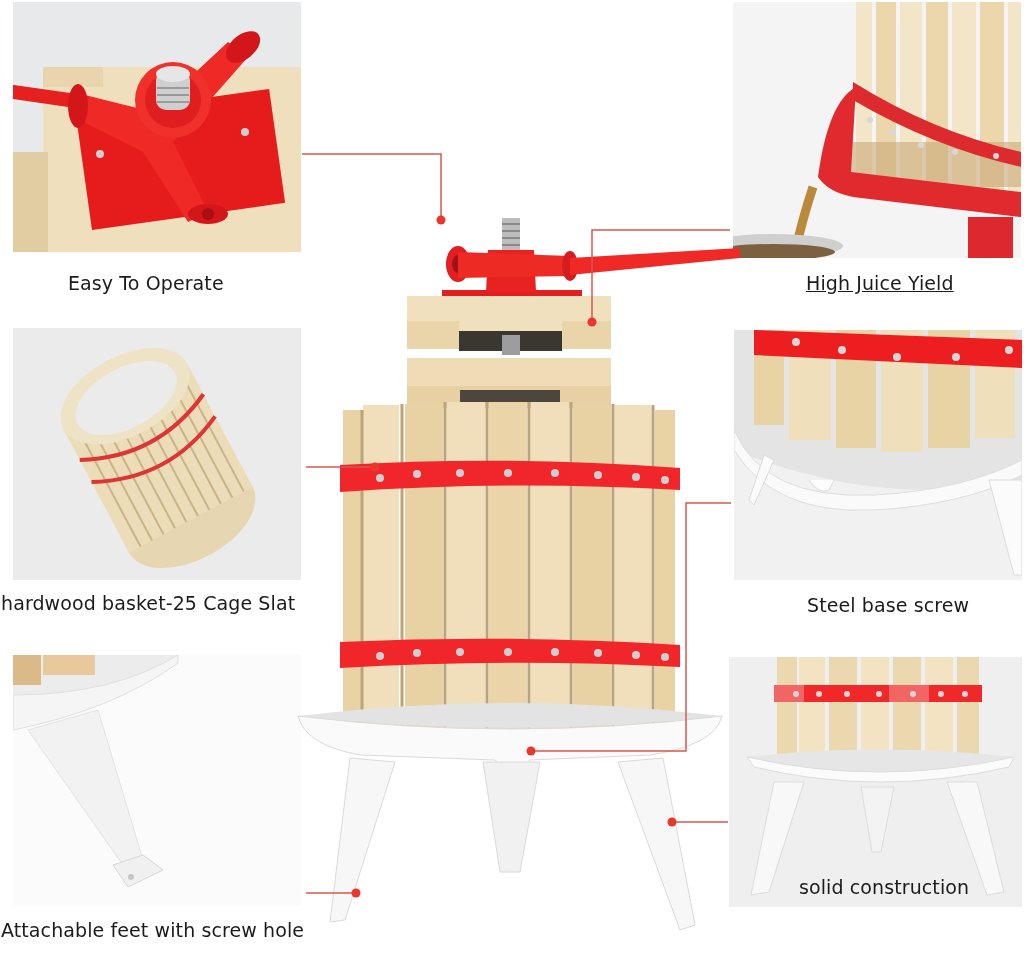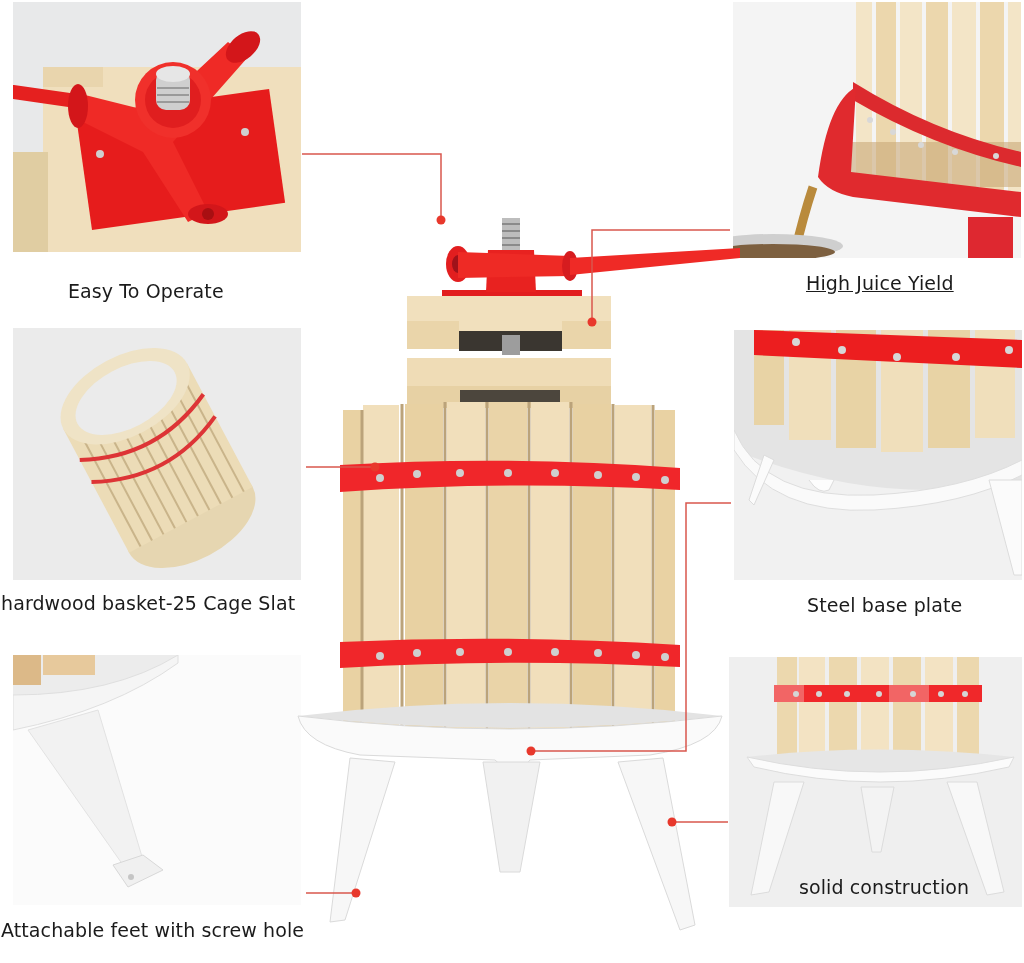--- a/index.html
+++ b/index.html
@@ -31,21 +31,21 @@
     <circle cx="160" cy="98" r="28" fill="#e01e1f"></circle>
     <rect x="143" y="68" width="34" height="40" rx="10" fill="#cfcfcf"></rect>
     <ellipse cx="160" cy="72" rx="17" ry="8" fill="#e6e6e6"></ellipse>
     <line x1="144" y1="86" x2="176" y2="86" stroke="#9a9a9a" stroke-width="2"></line>
     <line x1="144" y1="93" x2="176" y2="93" stroke="#9a9a9a" stroke-width="2"></line>
     <line x1="144" y1="100" x2="176" y2="100" stroke="#9a9a9a" stroke-width="2"></line>
     <circle cx="87" cy="152" r="4" fill="#cfcfcf"></circle>
     <circle cx="232" cy="130" r="4" fill="#cfcfcf"></circle>
   </svg>
 </div>
-<div class="caption" style="left:68px;top:272px;margin-top:8px;">Easy To Operate</div>
+<div class="caption" style="left:68px;top:272px;">Easy To Operate</div>
 
 <div class="panel" style="left:733px;top:2px;width:288px;height:256px;background:#f4f4f4;">
   <svg viewBox="0 0 288 256">
     <g>
       <rect x="123" y="0" width="16" height="190" fill="#f3e5c7"></rect>
       <rect x="143" y="0" width="20" height="190" fill="#ecd7ad"></rect>
       <rect x="167" y="0" width="22" height="190" fill="#f3e5c7"></rect>
       <rect x="193" y="0" width="22" height="190" fill="#ecd7ad"></rect>
       <rect x="219" y="0" width="24" height="190" fill="#f3e5c7"></rect>
       <rect x="247" y="0" width="24" height="190" fill="#ecd7ad"></rect>
@@ -109,21 +109,21 @@
       <circle cx="108" cy="20" r="4" fill="#d7d7d7"></circle>
     <circle cx="163" cy="27" r="4" fill="#d7d7d7"></circle>
       <circle cx="222" cy="27" r="4" fill="#d7d7d7"></circle>
     <circle cx="275" cy="20" r="4" fill="#d7d7d7"></circle>
     <path d="M0 100 Q30 170 140 165 Q230 160 288 130 L288 145 Q230 175 140 180 Q40 185 0 120 Z" fill="#fafafa" stroke="#dedede"></path>
     <path d="M30 125 L15 170 L20 175 L40 130 Z" fill="#fbfbfb" stroke="#dcdcdc"></path>
     <path d="M75 150 Q85 165 95 160 L100 150" fill="#fdfdfd" stroke="#dcdcdc"></path>
     <path d="M255 150 L280 245 L288 245 L288 150 Z" fill="#fbfbfb" stroke="#dcdcdc"></path>
   </svg>
 </div>
-<div class="caption" style="left:807px;top:594px;">Steel base plate</div>
+<div class="caption" style="left:807px;top:594px;">Steel base screw</div>
 
 <div class="panel" style="left:13px;top:655px;width:288px;height:250px;background:#fbfbfb;">
   <svg viewBox="0 0 288 250">
     <path d="M0 0 L165 0 Q120 40 0 70 Z" fill="#ececec"></path>
     <rect x="0" y="0" width="28" height="30" fill="#dcb988"></rect>
     <rect x="30" y="0" width="52" height="20" fill="#e7c99c"></rect>
     <path d="M0 40 Q100 40 165 0 L165 8 Q100 55 0 75 Z" fill="#f5f5f5" stroke="#dfdfdf"></path>
     <path d="M15 75 L85 55 L130 205 L110 210 Z" fill="#f2f2f2" stroke="#e2e2e2"></path>
     <path d="M100 210 L130 200 L150 215 L115 232 Z" fill="#f0f0f0" stroke="#d8d8d8"></path>
     <circle cx="118" cy="222" r="3" fill="#c5c5c5"></circle>

